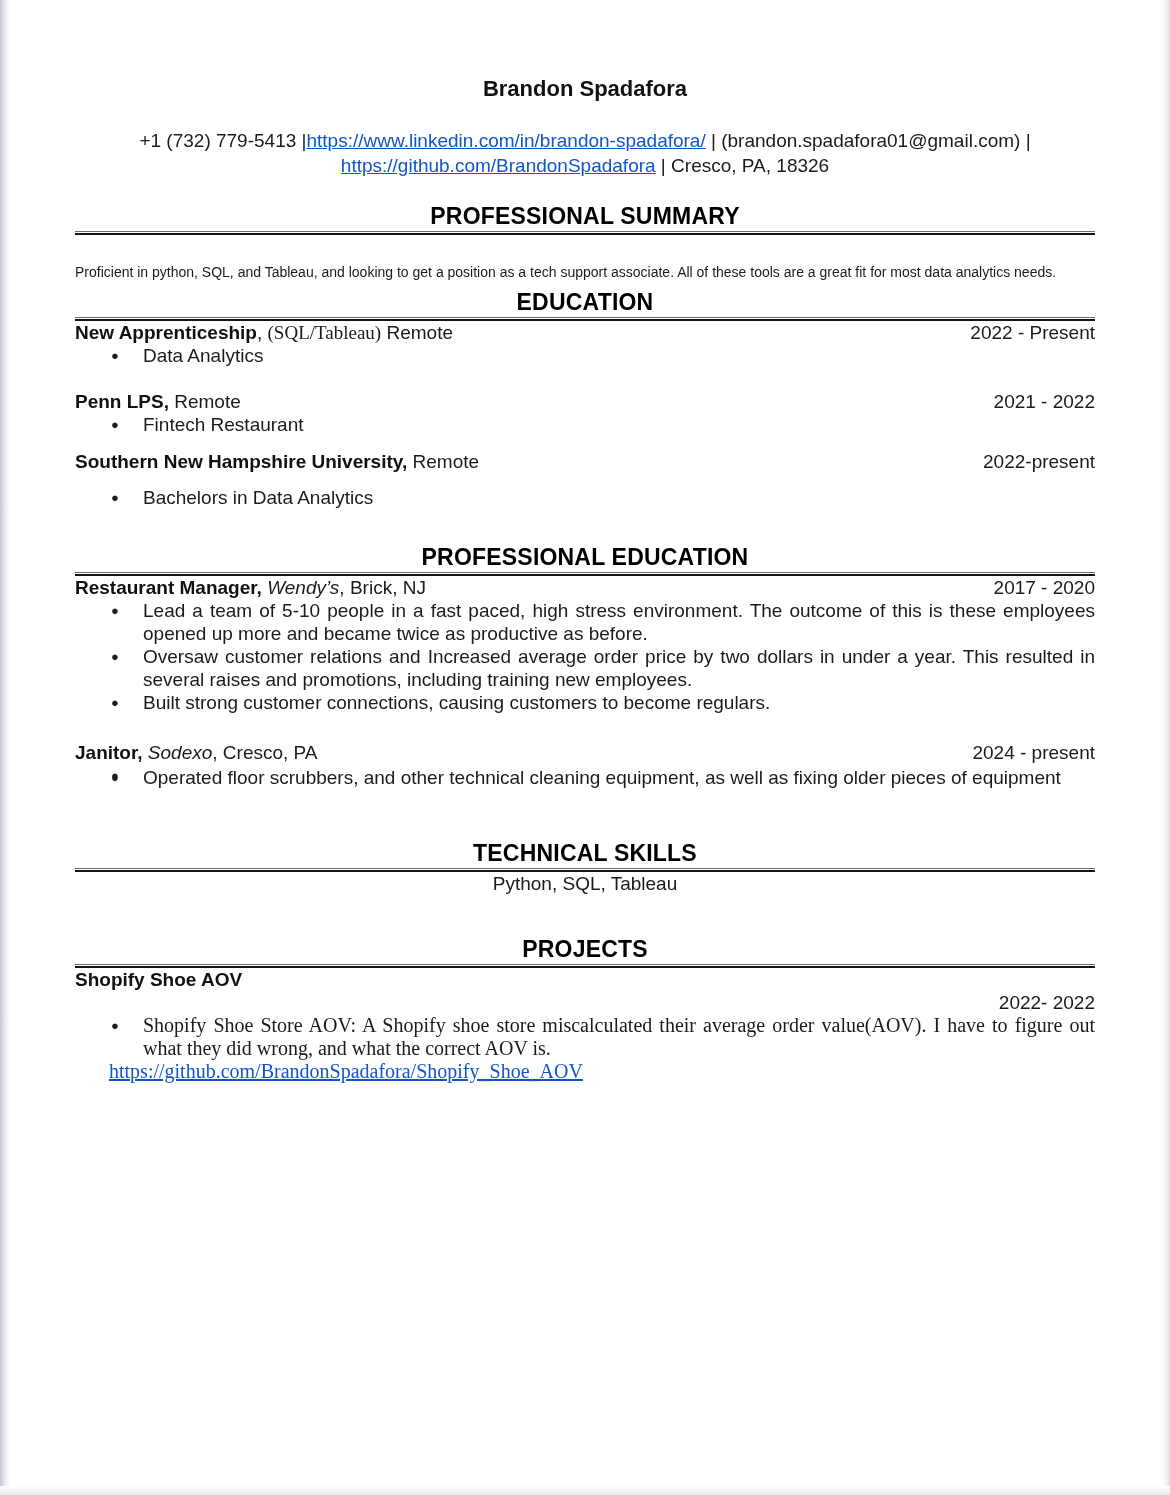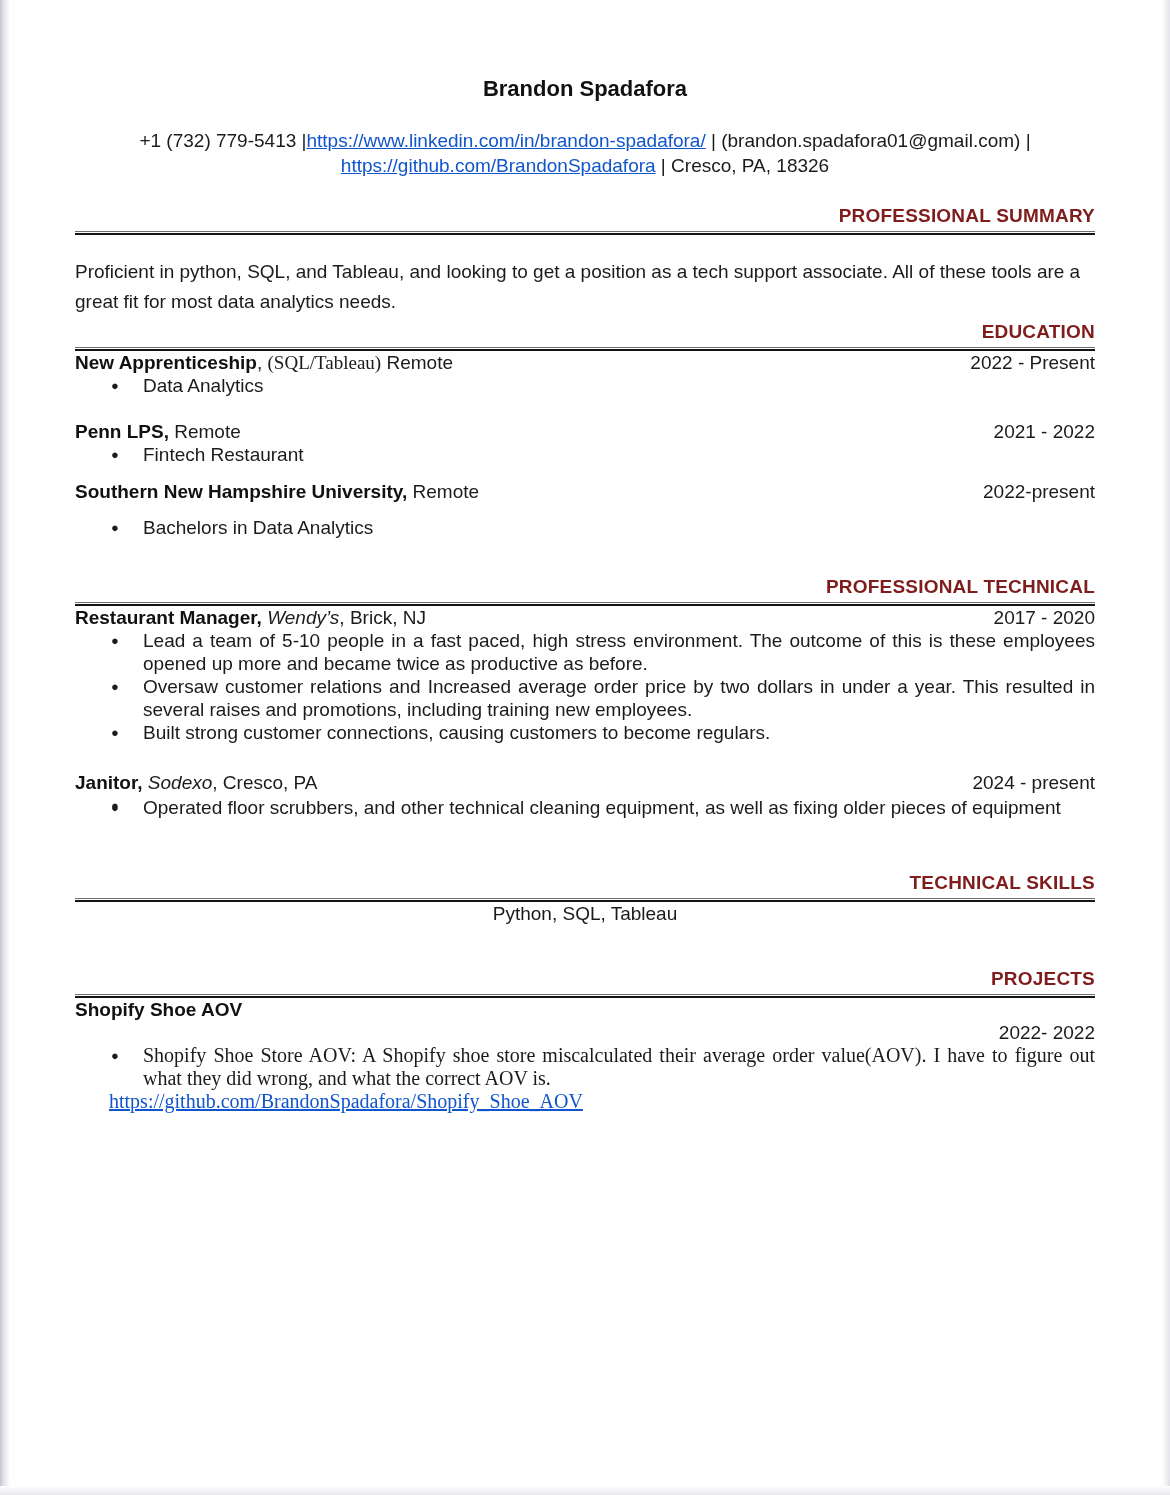--- a/index.html
+++ b/index.html
@@ -13,24 +13,24 @@
   .edge-right{position:absolute;right:0;top:0;width:8px;height:1495px;
     background:linear-gradient(to left,#e1e1e8 0%,#f4f4f8 60%,#ffffff 100%);}
   .edge-bottom{position:absolute;bottom:0;left:0;width:1170px;height:9px;
     background:linear-gradient(to top,#e8e9ee 0%,#f7f7fa 70%,#ffffff 100%);}
   .content{position:absolute;top:0;left:10px;right:8px;padding:76px 67px 0 65px;}
 
   .name{font-size:22px;font-weight:bold;text-align:center;line-height:26px;color:#111;}
   .contact{text-align:center;font-size:19px;line-height:25px;margin-top:26px;}
   .link{color:#1155cc;text-decoration:underline;cursor:pointer;}
 
-  .sec-title{font-size:19px;font-weight:bold;text-align:right;line-height:24px;color:#7f1d1d;letter-spacing:.2px;}
+  .sec-title{font-size:23px;font-weight:bold;text-align:center;line-height:24px;color:#000000;letter-spacing:.2px;}
   .rule{height:1px;border-top:1px solid #6e6e6e;border-bottom:2px solid #141414;margin-top:3px;}
 
-  .summary-text{margin-top:22px;font-size:19px;line-height:30px;}
+  .summary-text{margin-top:22px;font-size:14px;line-height:30px;}
 
   .row{display:flex;justify-content:space-between;align-items:baseline;font-size:19px;line-height:23px;}
   .row .date{white-space:nowrap;margin-left:20px;}
   .b{font-weight:bold;color:#111;}
   .it{font-style:italic;}
   .serif{font-family:"Liberation Serif","DejaVu Serif",serif;}
 
   .blt{position:relative;padding-left:68px;font-size:19px;line-height:23px;}
   .blt .mark{position:absolute;left:36px;top:0;font-size:13px;line-height:23px;}
   .just{text-align:justify;}
@@ -86,21 +86,21 @@
     <span class="date">2021 - 2022</span>
   </div>
   <div class="blt"><span class="mark">●</span><span>Fintech Restaurant</span></div>
 
   <div class="row m-entry3">
     <span><span class="b">Southern New Hampshire University,</span><span> Remote</span></span>
     <span class="date">2022-present</span>
   </div>
   <div class="blt m-entry3-blt"><span class="mark">●</span><span>Bachelors in Data Analytics</span></div>
 
-  <div class="sec-title m-exp-title">PROFESSIONAL TECHNICAL</div>
+  <div class="sec-title m-exp-title">PROFESSIONAL EDUCATION</div>
   <div class="rule"></div>
 
   <div class="row">
     <span><span class="b">Restaurant Manager,</span><span class="it"> Wendy’s</span><span>, Brick, NJ</span></span>
     <span class="date">2017 - 2020</span>
   </div>
   <div class="blt just"><span class="mark">●</span><span>Lead a team of 5-10 people in a fast paced, high stress environment. The outcome of this is these employees opened up more and became twice as productive as before.</span></div>
   <div class="blt just"><span class="mark">●</span><span>Oversaw customer relations and Increased average order price by two dollars in under a year. This resulted in several raises and promotions, including training new employees.</span></div>
   <div class="blt"><span class="mark">●</span><span>Built strong customer connections, causing customers to become regulars.</span></div>
 

